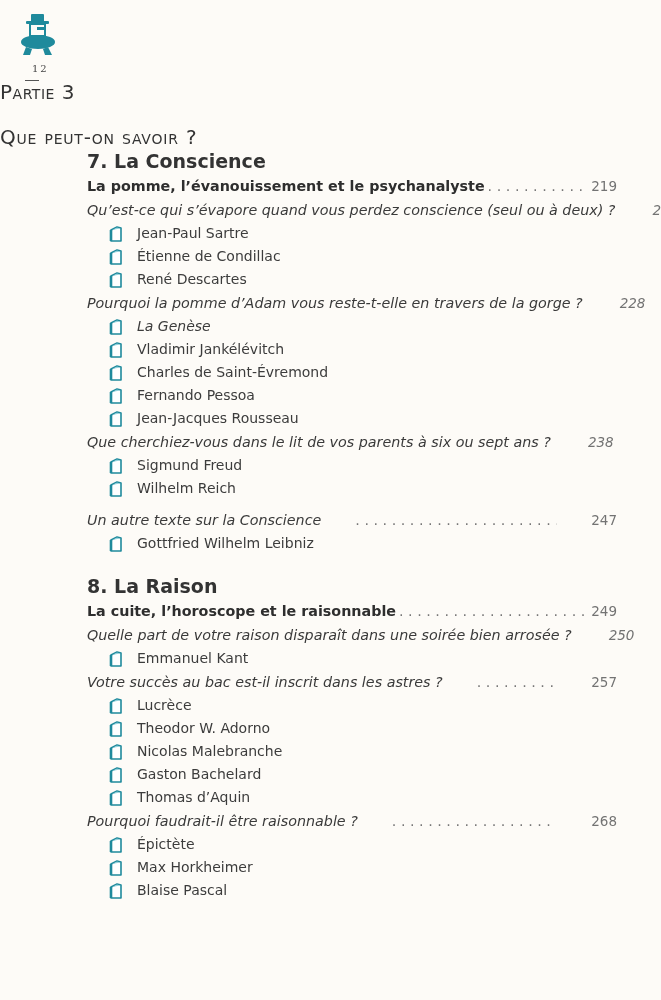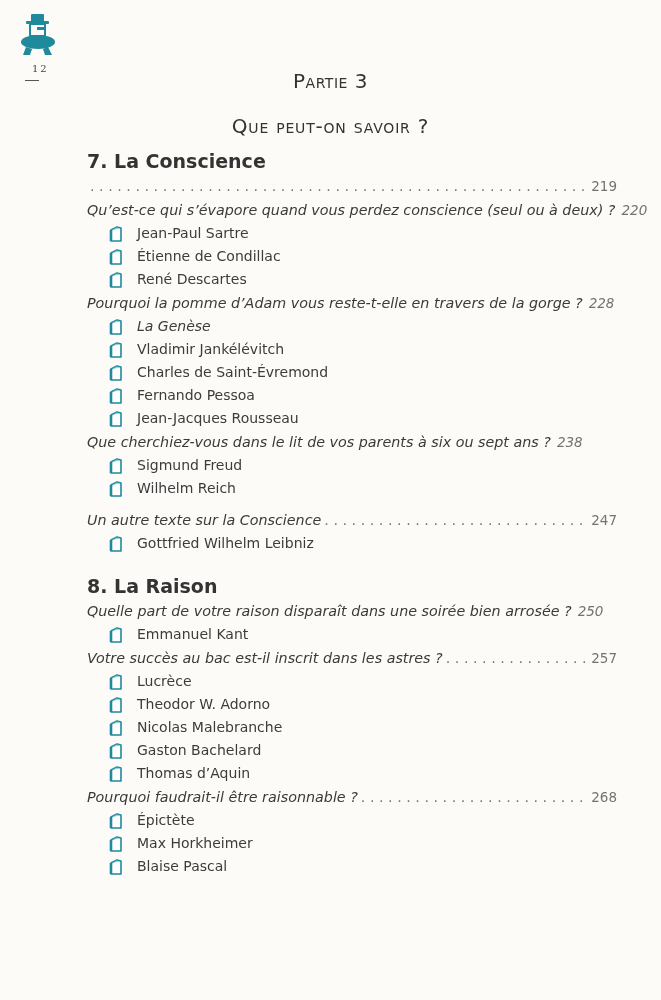--- a/index.html
+++ b/index.html
@@ -11,30 +11,30 @@
       position: relative;
     }
     .mascot { position: absolute; left: 18px; top: 12px; width: 40px; height: 46px; }
     .page-number {
       position: absolute; left: 32px; top: 63px;
       font-family: "DejaVu Serif", serif; font-size: 10px; font-weight: normal;
       letter-spacing: 2px; color: #444;
     }
     .page-rule { position: absolute; left: 25px; top: 80px; width: 14px; height: 1px; background: #555; }
 
-    .part-header { position: absolute; left: 0; width: 661px; top: 67px; text-align: center; }
+    .part-header { position: absolute; left: 0; width: 661px; top: 78px; }
     .part-title { font-size: 20px; letter-spacing: 0.5px; color: #333; line-height: 28px; font-variant: small-caps; }
     .part-subtitle { font-size: 20px; letter-spacing: 0.8px; color: #333; line-height: 28px; font-variant: small-caps; margin-top: 17px; }
 
     .content { position: absolute; left: 87px; top: 148px; width: 530px; }
     .chapter-title { font-size: 19px; color: #333; line-height: 26px; margin: 0; }
     .chapter + .chapter { margin-top: 18px; }
     .toc-row { display: flex; align-items: baseline; font-size: 14.3px; line-height: 24px; white-space: nowrap; }
     .toc-row.main { font-weight: bold; color: #2e2e2e; font-size: 14.3px; }
-    .toc-row.question { font-style: italic; color: #3a3a3a; }
+    .toc-row.question { font-style: italic; color: #3a3a3a; gap: 31px; }
     .toc-row .label { flex: 0 0 auto; }
     .toc-row .leader {
       flex: 1 1 auto; overflow: hidden; margin: 0 3px;
       font-weight: normal; font-style: normal; color: #777; letter-spacing: 2px;
     }
     .toc-row .leader::before { content: ". . . . . . . . . . . . . . . . . . . . . . . . . . . . . . . . . . . . . . . . . . . . . . . . . . . . . . . . . . . . . . . . . . . . . . ."; letter-spacing: 0; }
     .toc-row .page { flex: 0 0 auto; font-weight: normal; font-style: normal; color: #737373; font-size: 13.5px; }
     .toc-row .page.nolead { margin-left: 6px; font-style: italic; }
     .toc-row.spaced { margin-top: 8px; align-items: center; }
 
@@ -63,20 +63,21 @@
 
 <div class="part-header">
   <div class="part-title">Partie 3</div>
   <div class="part-subtitle">Que peut-on savoir ?</div>
 </div>
 
 <div class="content" id="toc">
     <div class="chapter">
       <h2 class="chapter-title">7. La Conscience</h2>
       <div class="toc-row main">
+        <span class="label">La pomme, l’évanouissement et le psychanalyste</span>
         <span class="leader"></span>
         <span class="page">219</span>
       </div>
       <div class="toc-row question">
         <span class="label">Qu’est-ce qui s’évapore quand vous perdez conscience (seul ou à deux) ?</span>
         <span class="page nolead">220</span>
       </div>
       <ul class="authors">
         <li class="author">
   <svg class="book-icon" viewBox="0 0 14 16">
@@ -182,20 +183,25 @@
     <path d="M2 4 L8 1 L12 2 L12 15 L2 15 Z" fill="#ffffff" stroke="#1f8a9c" stroke-width="1.6" stroke-linejoin="round"></path>
     <path d="M2 4 L2 15" stroke="#1f8a9c" stroke-width="2.6"></path>
     <path d="M3 4 L8 1.5 L11 2.5" fill="#8fd0da" stroke="none"></path>
   </svg>
 <span class="name">Gottfried Wilhelm Leibniz</span>
         </li>
       </ul>
     </div>
     <div class="chapter">
       <h2 class="chapter-title">8. La Raison</h2>
+      <div class="toc-row main">
+        <span class="label">La cuite, l’horoscope et le raisonnable</span>
+        <span class="leader"></span>
+        <span class="page">249</span>
+      </div>
       <div class="toc-row question">
         <span class="label">Quelle part de votre raison disparaît dans une soirée bien arrosée ?</span>
         <span class="page nolead">250</span>
       </div>
       <ul class="authors">
         <li class="author">
   <svg class="book-icon" viewBox="0 0 14 16">
     <path d="M2 4 L8 1 L12 2 L12 15 L2 15 Z" fill="#ffffff" stroke="#1f8a9c" stroke-width="1.6" stroke-linejoin="round"></path>
     <path d="M2 4 L2 15" stroke="#1f8a9c" stroke-width="2.6"></path>
     <path d="M3 4 L8 1.5 L11 2.5" fill="#8fd0da" stroke="none"></path>

